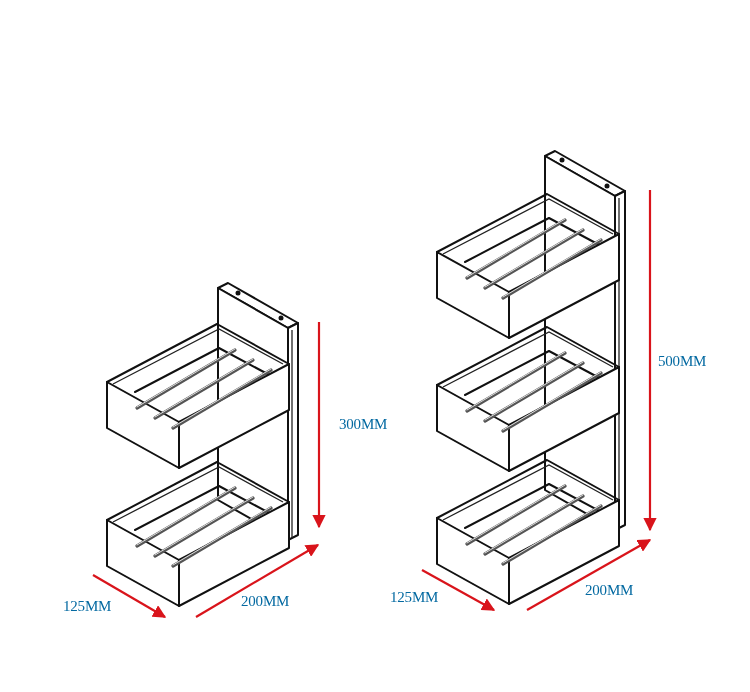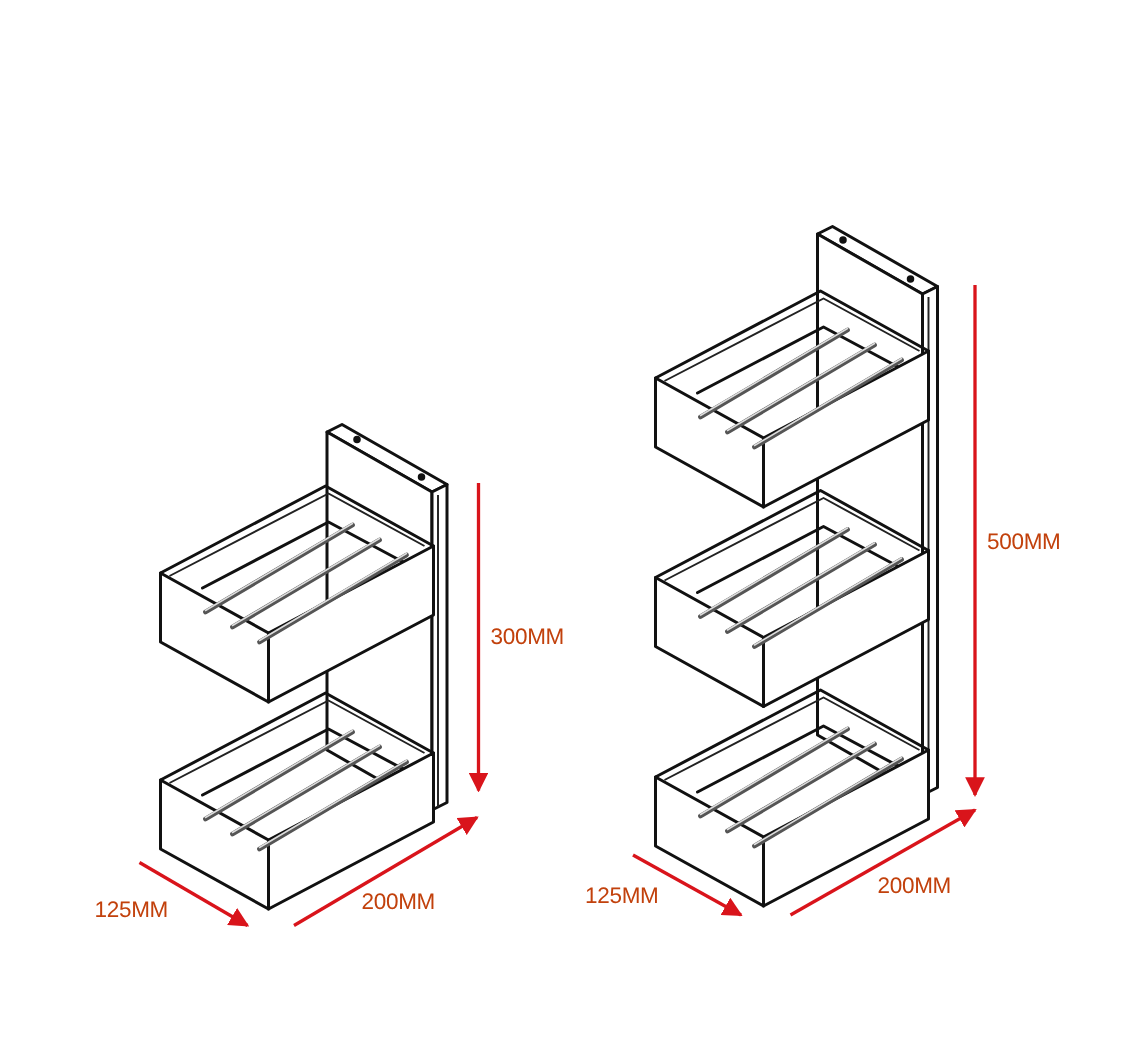--- a/index.html
+++ b/index.html
@@ -5,21 +5,21 @@
   html, body { margin: 0; padding: 0; background: #ffffff; }
   body { width: 750px; height: 692px; position: relative; overflow: hidden; }
   #diagram { position: absolute; left: 0; top: 0; width: 750px; height: 692px; }
   .ln { fill: none; stroke: #111111; stroke-width: 2; stroke-linejoin: round; stroke-linecap: round; }
   .ln-thin { fill: none; stroke: #222222; stroke-width: 1.3; }
   .face { fill: #ffffff; stroke: #111111; stroke-width: 2; stroke-linejoin: round; }
   .rod { fill: none; stroke: #555555; stroke-width: 3.2; stroke-linecap: round; }
   .rod-hi { fill: none; stroke: #dddddd; stroke-width: 1; stroke-linecap: round; }
   .dim { fill: none; stroke: #d9141b; stroke-width: 2.2; }
   .dim-head { fill: #d9141b; }
-  .lbl { position: absolute; font-family: Liberation Sans, sans-serif; font-size: 15px; color: #c2410c; white-space: nowrap; letter-spacing: -0.2px; }
+  .lbl { position: absolute; font-family: Liberation Serif, serif; font-size: 15px; color: #0369a1; white-space: nowrap; letter-spacing: -0.2px; }
 </style>
 </head>
 <body>
 
 <svg id="diagram" viewBox="0 0 750 692" xmlns="http://www.w3.org/2000/svg">
   <defs>
 
     <g id="basket">
 
       <polyline class="ln" points="0,0 110,-58 182,-18"></polyline>
@@ -88,19 +88,19 @@
     </g>
 
     <line class="dim" x1="650" y1="190" x2="650" y2="530" marker-end="url(#arrow)"></line>
 
     <line class="dim" x1="422" y1="570" x2="494" y2="610" marker-end="url(#arrow)"></line>
 
     <line class="dim" x1="527" y1="610" x2="650" y2="540" marker-end="url(#arrow)"></line>
   </g>
 </svg>
 
-<div class="lbl" style="left:327px; top:416px;">300MM</div>
+<div class="lbl" style="left:339px; top:416px;">300MM</div>
 <div class="lbl" style="left:241px; top:593px;">200MM</div>
 <div class="lbl" style="left:63px; top:598px;">125MM</div>
 
 <div class="lbl" style="left:658px; top:353px;">500MM</div>
 <div class="lbl" style="left:585px; top:582px;">200MM</div>
 <div class="lbl" style="left:390px; top:589px;">125MM</div>
 
 </body></html>

